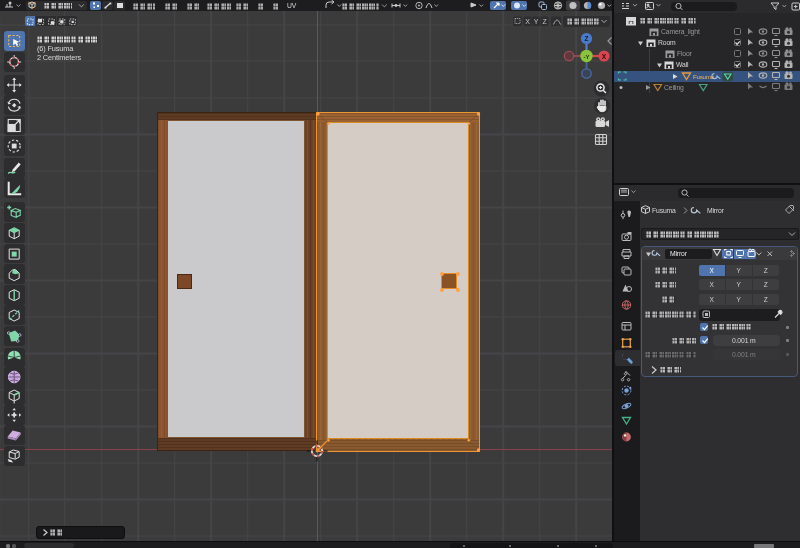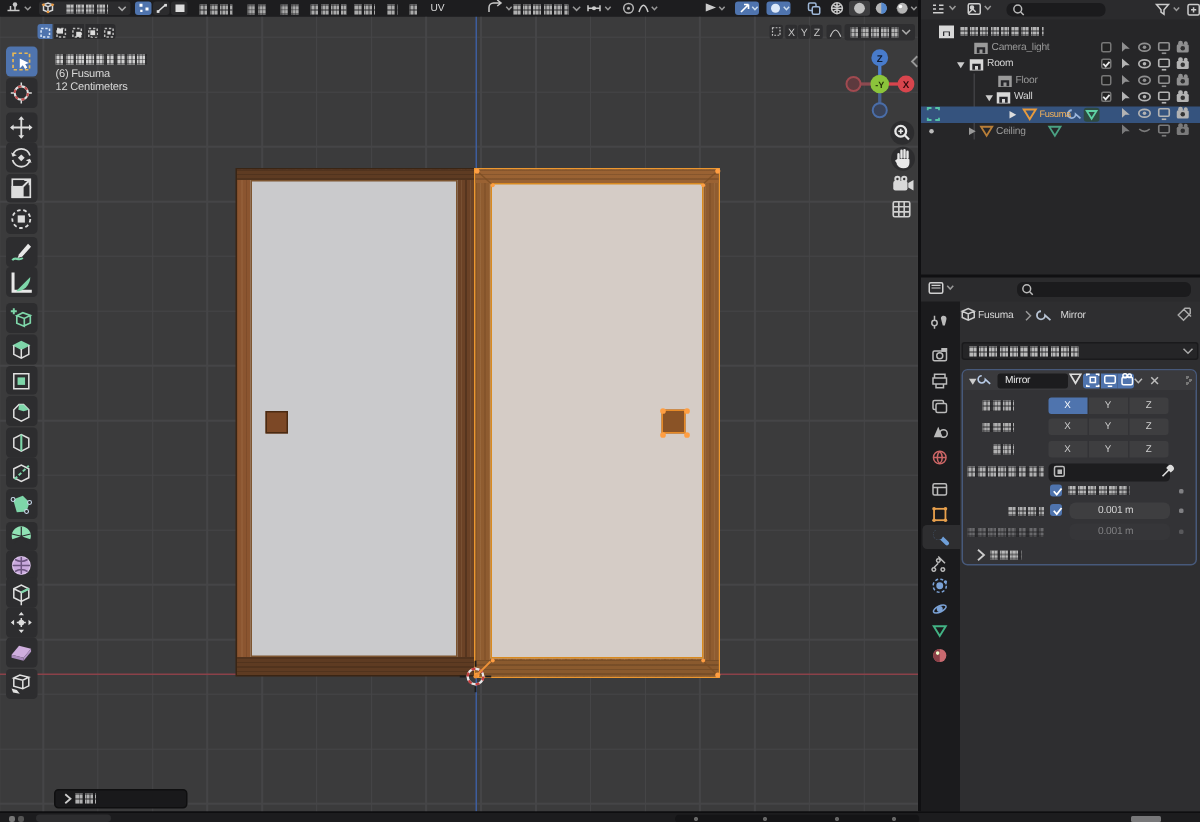--- a/index.html
+++ b/index.html
@@ -362,21 +362,21 @@
   </g>
  </svg>
  <div class="abs" style="left:563px;top:16px;width:47px;height:10.5px;background:#2e2e30;border-radius:2px"></div>
  <span class="jp" style="left:567px;top:18px;width:32px;--c:#cfcfcf"></span>
  <svg width="9" height="11" viewBox="0 0 9 11" style="left:600px;top:16px">
       <path d="M1.5 4 l2.6 2.6 2.6-2.6" stroke="#aaa" fill="none"></path>
     </svg>
 
  <span class="jp" style="left:37px;top:35.5px;width:61px;height:7px;--c:#f0f0f0"></span>
  <span class="txt" style="left:37px;top:44.5px;color:#d8d8d8;font-size:7.4px">(6) Fusuma</span>
- <span class="txt" style="left:37px;top:53.5px;color:#d8d8d8;font-size:7.4px">12 Centimeters</span>
+ <span class="txt" style="left:37px;top:53.5px;color:#d8d8d8;font-size:7.4px">2 Centimeters</span>
 
  <svg width="48" height="52" viewBox="0 0 48 52" style="left:563px;top:30px">
   <g stroke-width="2.2">
    <line x1="23.5" y1="26" x2="23.5" y2="8.5" stroke="#5080cc"></line>
    <line x1="23.5" y1="26" x2="41" y2="26" stroke="#d8454d"></line>
    <line x1="23.5" y1="26" x2="6" y2="26" stroke="#8c4a50"></line>
    <line x1="23.5" y1="26" x2="23.5" y2="43.5" stroke="#47608e"></line>
   </g>
   <circle cx="23.5" cy="8.5" r="5.6" fill="#487bcb"></circle>
   <text x="23.5" y="11" font-family="Liberation Sans" font-size="6.5" fill="#0f1c33" text-anchor="middle" font-weight="bold">Z</text>

